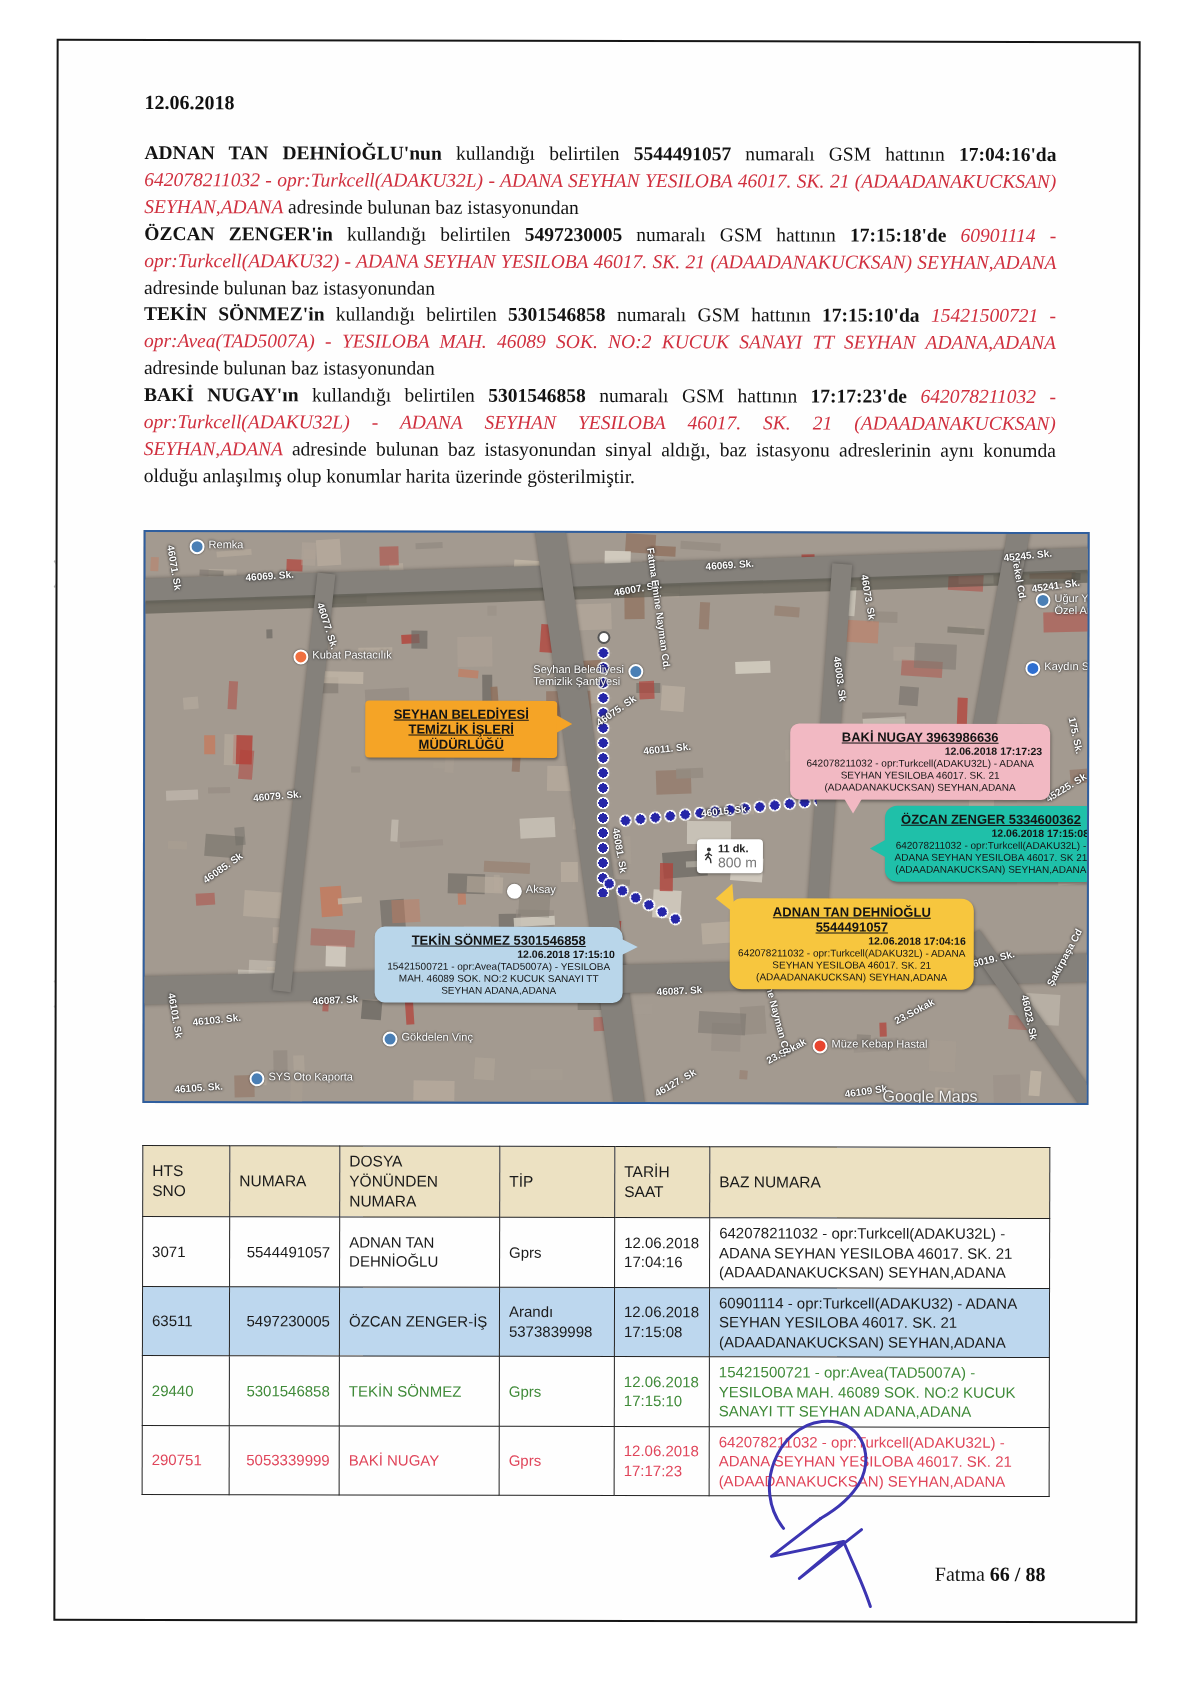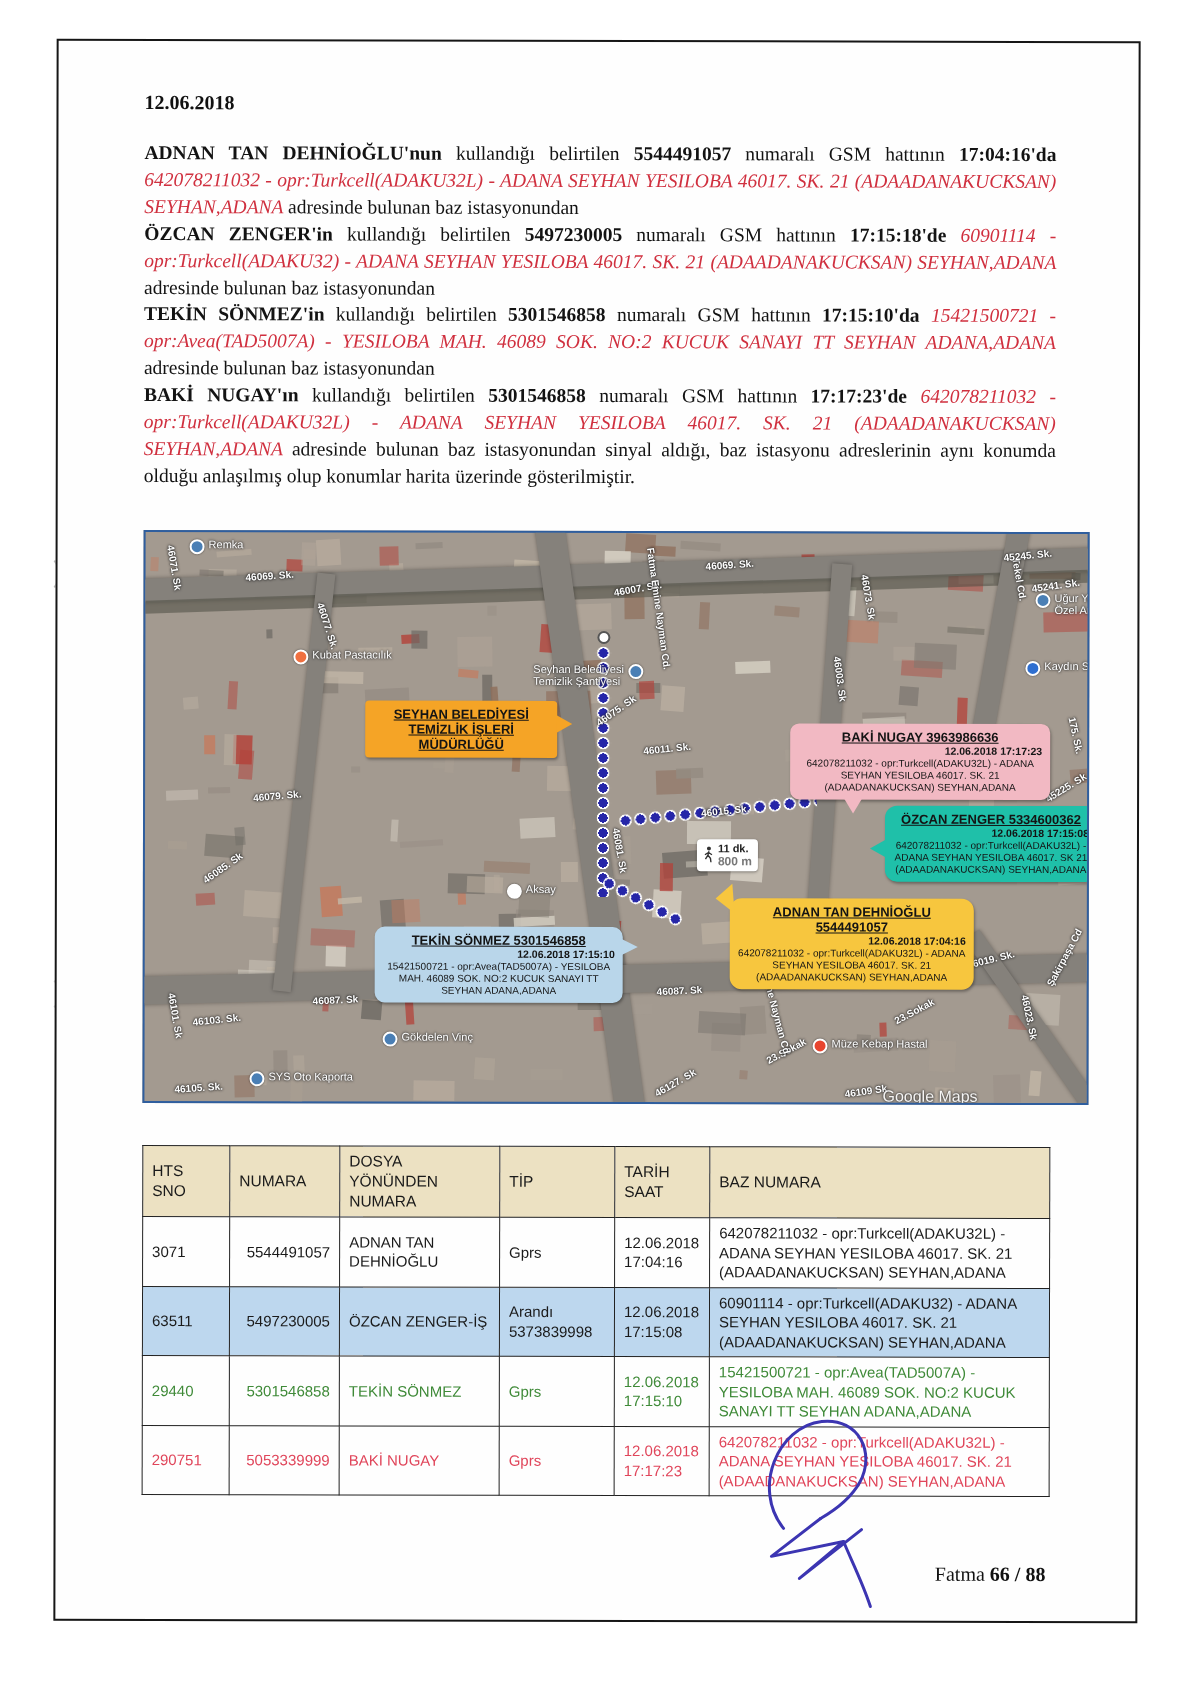--- a/index.html
+++ b/index.html
@@ -37,21 +37,21 @@
   .callout .c-dt{font-size:10.5px;font-weight:700;text-align:right;}
   .callout .c-body{font-size:10px;line-height:1.22;margin-top:1px;}
   .ptr{position:absolute;width:0;height:0;}
   .dot-seg{position:absolute;z-index:3;
     background-image:radial-gradient(circle at 8px 8px,var(--route_dot) 4.6px,#ffffff 4.6px 6px,transparent 6.6px);
     background-size:15px 15px;}
   .walk-badge{position:absolute;z-index:6;background:#fff;border-radius:4px;
     box-shadow:0 1px 3px rgba(0,0,0,.4);padding:3px 6px;display:flex;gap:4px;
     font-family:"Liberation Sans",sans-serif;align-items:center;}
   .walk-badge .dur{font-size:11px;font-weight:700;color:#222;}
-  .walk-badge .dist{font-size:12px;color:#777;font-weight:bold;}
+  .walk-badge .dist{font-size:14px;color:#777;}
   .start-dot{position:absolute;z-index:5;width:9px;height:9px;border-radius:50%;
     background:#fff;border:2px solid #555;}
 
   
   table.hts{margin-top:42px;border-collapse:collapse;table-layout:fixed;width:907px;
     font-family:"Liberation Sans",sans-serif;font-size:15px;color:#1a1a1a;}
   table.hts th,table.hts td{border:1.6px solid #222;padding:5px 9px;vertical-align:middle;
     line-height:1.3;overflow:hidden;}
   table.hts th{background:var(--header_bg);font-weight:400;text-align:left;font-size:15.5px;}
   th.num,td.num{text-align:right;}

